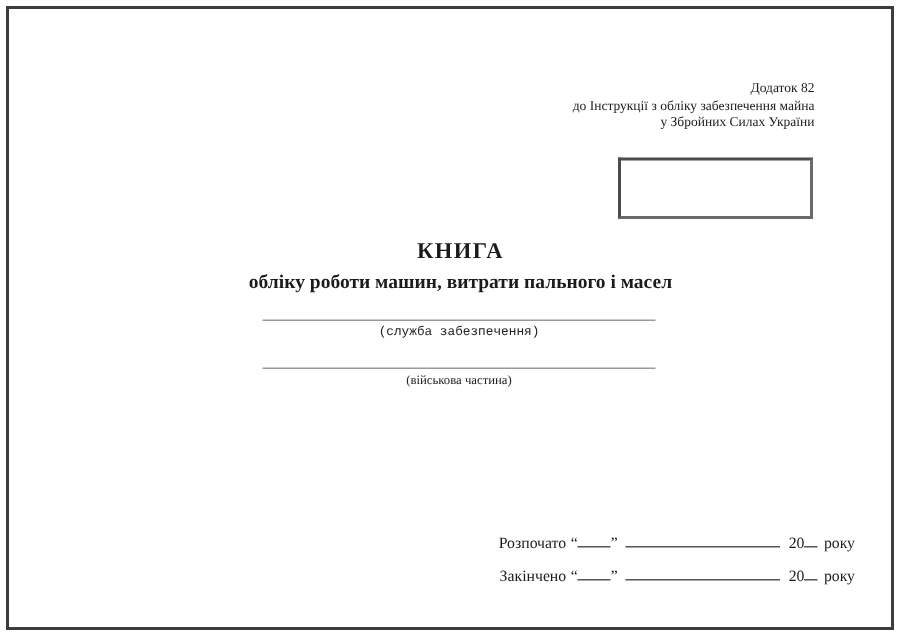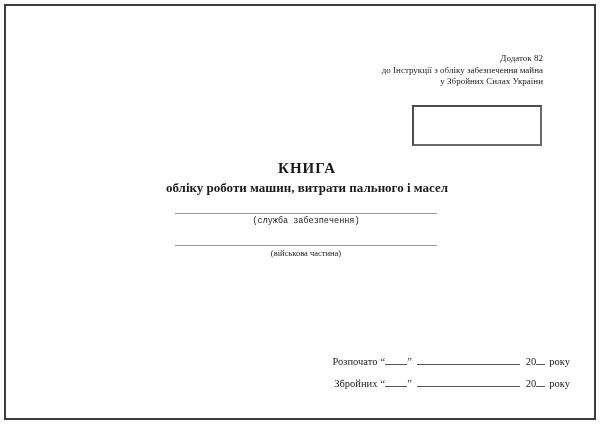--- a/index.html
+++ b/index.html
@@ -133,21 +133,21 @@
     <span class="lbl">Розпочато</span>
     <span>“</span>
     <span class="blank blank-day"></span>
     <span>”</span>
     <span class="blank blank-month"></span>
     <span class="yr">20</span>
     <span class="blank blank-year"></span>
     <span>року</span>
   </div>
   <div class="date-row">
-    <span class="lbl">Збройних</span>
+    <span class="lbl">Закінчено</span>
     <span>“</span>
     <span class="blank blank-day"></span>
     <span>”</span>
     <span class="blank blank-month"></span>
     <span class="yr">20</span>
     <span class="blank blank-year"></span>
     <span>року</span>
   </div>
 </div>
 

